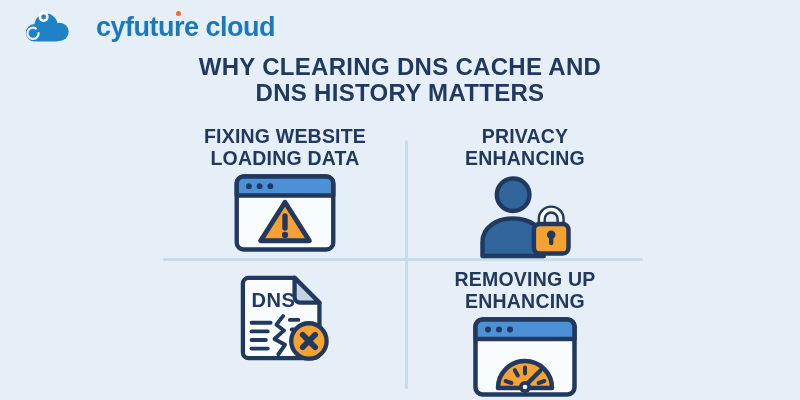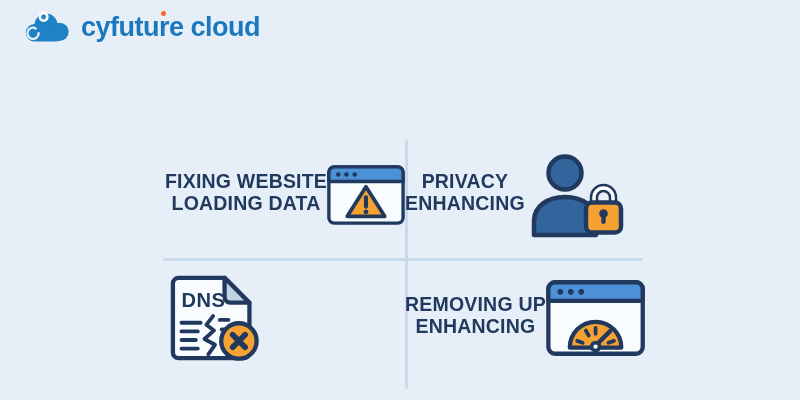--- a/index.html
+++ b/index.html
@@ -17,21 +17,21 @@
   body{font-family:"Liberation Sans", sans-serif;}
   .page{
     position:relative;
     width:800px;height:400px;
     background:var(--bg);
     overflow:hidden;
   }
   
   .logo{
     position:absolute;left:20px;top:8px;
-    display:flex;align-items:center;gap:7px;
+    display:flex;align-items:center;gap:22px;
   }
   .logo-text{
     position:relative;
     font-size:27px;font-weight:bold;
     color:var(--logo-blue);
     letter-spacing:-0.5px;
     line-height:38px;
   }
   .logo-text .product{margin-left:7px;}
   .logo-dot{
@@ -49,21 +49,21 @@
   }
   
   .grid{
     position:absolute;top:118px;left:165px;
     width:480px;
     display:grid;
     grid-template-columns:240px 240px;
     grid-template-rows:141px auto;
   }
   .cell{
-    display:flex;flex-direction:row;align-items:center;
+    display:flex;flex-direction:column;align-items:center;
     padding-top:8px;
   }
   .cell.row2{padding-top:10px;}
   .qheading{
     text-align:center;
     color:var(--navy);
     font-size:19.5px;font-weight:bold;
     line-height:21.5px;letter-spacing:0.2px;
     white-space:nowrap;
   }
@@ -94,20 +94,24 @@
       <path d="M19.3 25.5 A5.8 5.8 0 1 1 16.4 20.5" stroke="#e6eff8" stroke-width="2.4" fill="none" stroke-linecap="round"></path>
       <circle cx="24.5" cy="8.5" r="5.2" fill="#ffffff"></circle>
       <path d="M24.5 5.8 V11.2 M21.8 8.5 H27.2 M22.6 6.6 L26.4 10.4 M26.4 6.6 L22.6 10.4" stroke="#1e82c4" stroke-width="1.3"></path>
     </svg>
     <div class="logo-text">
       <span class="brand">cyfuture</span><span class="product">cloud</span>
       <span class="logo-dot"></span>
     </div>
   </div>
 
+  <div class="title">
+    <div>WHY CLEARING DNS CACHE AND</div>
+    <div>DNS HISTORY MATTERS</div>
+  </div>
 
   <div class="divider-v"></div>
   <div class="divider-h"></div>
 
   <div class="grid">
 
     <div class="cell">
       <div class="qheading">
         <div>FIXING WEBSITE</div>
         <div>LOADING DATA</div>

